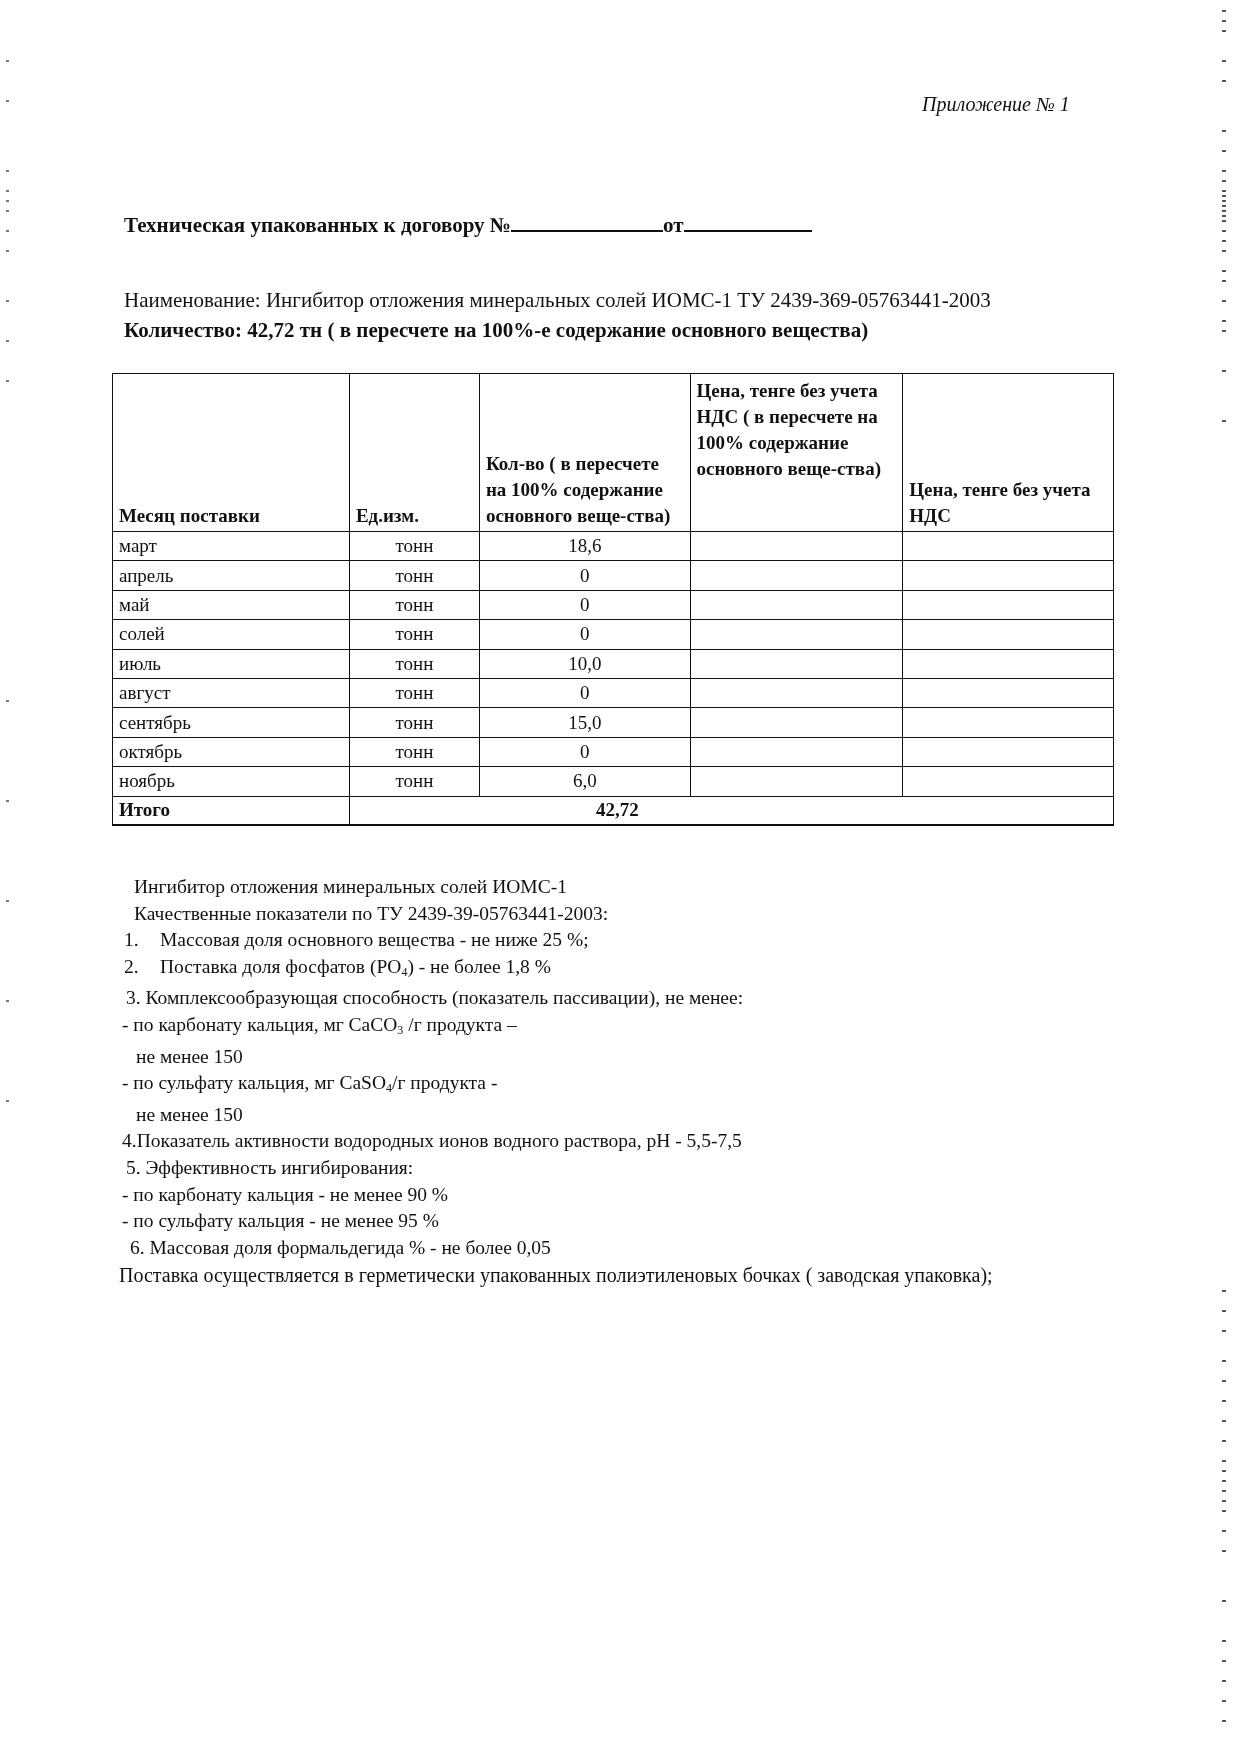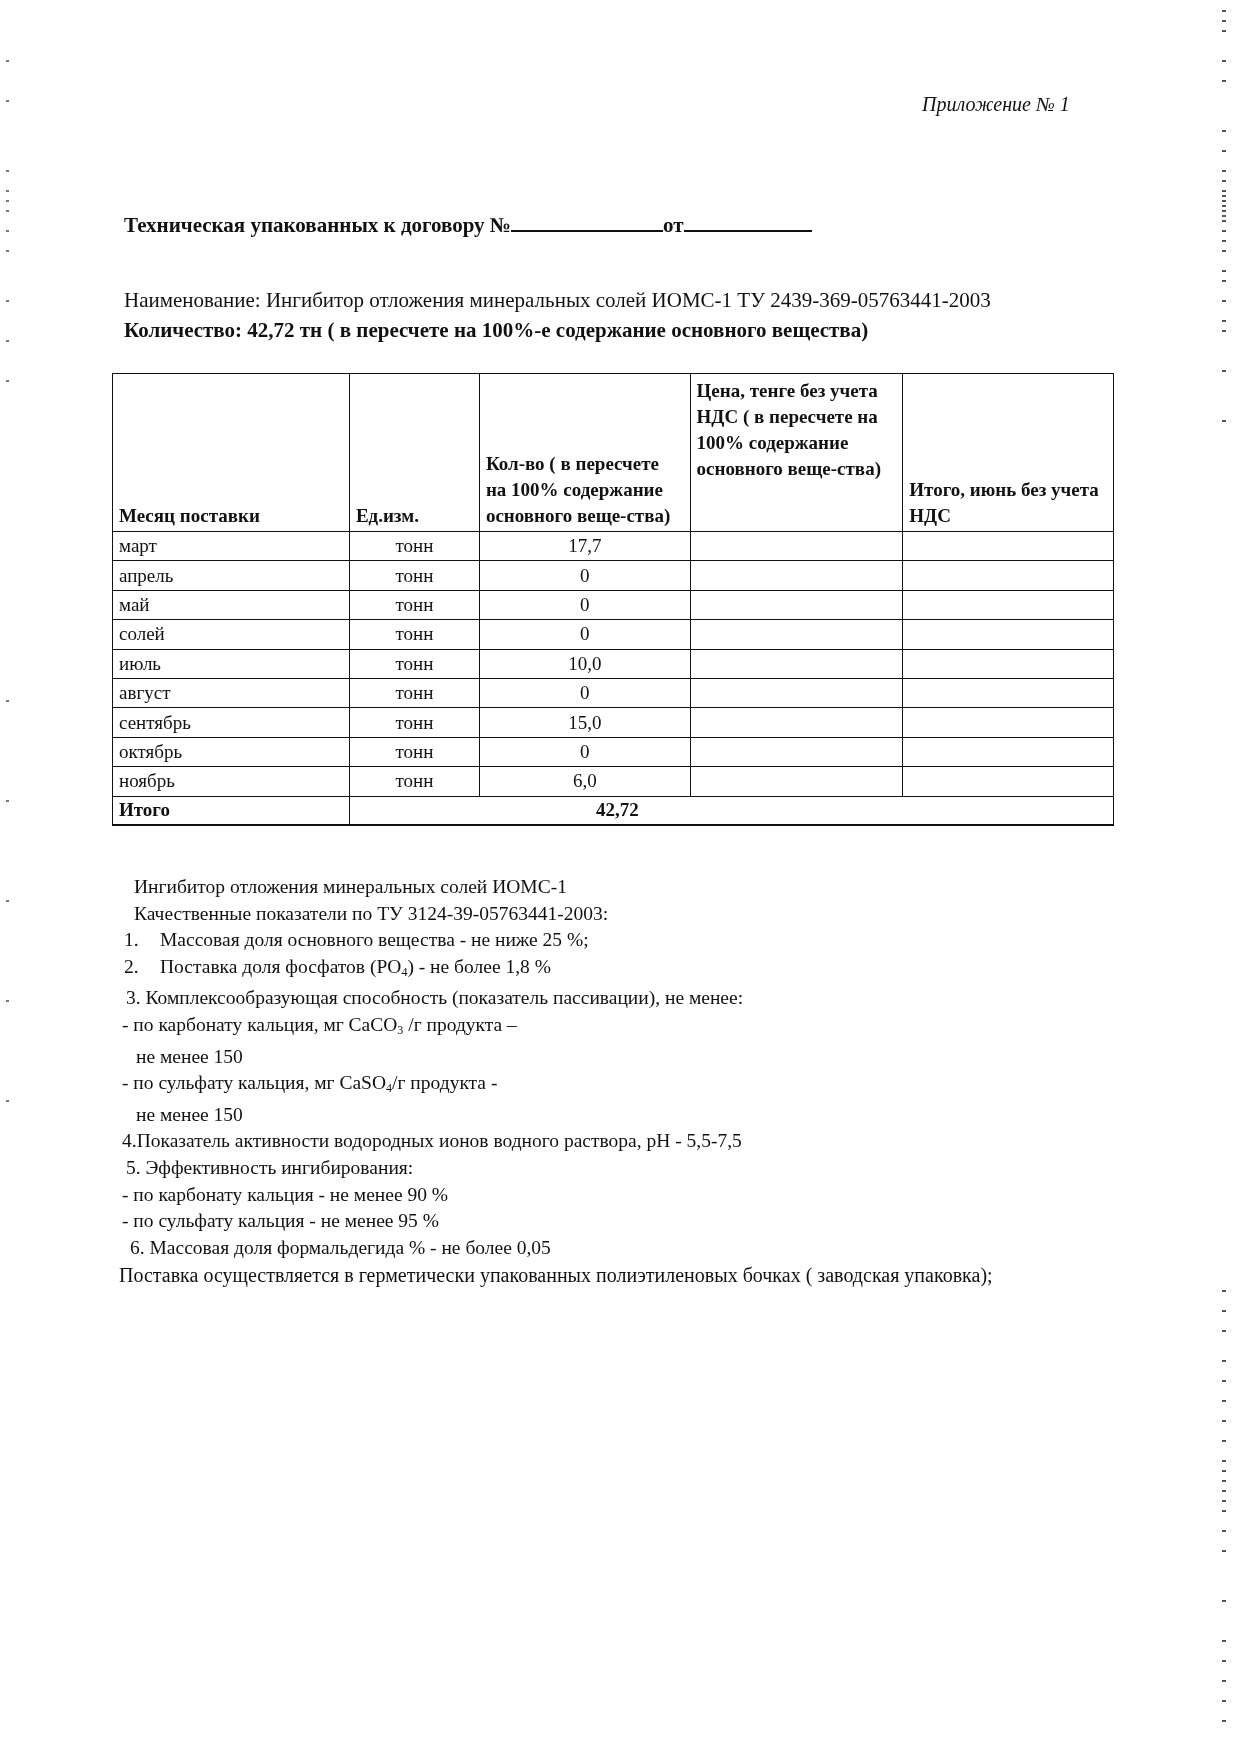--- a/index.html
+++ b/index.html
@@ -60,28 +60,28 @@
   <div class="item-name">Наименование: Ингибитор отложения минеральных солей ИОМС-1 ТУ 2439-369-05763441-2003</div>
   <div class="item-qty">Количество: 42,72 тн ( в пересчете на 100%-е содержание основного вещества)</div>
 
   <table class="spec">
     <thead>
       <tr>
         <th class="col-month">Месяц поставки</th>
         <th class="col-unit">Ед.изм.</th>
         <th class="col-qty">Кол-во ( в пересчете на 100% содержание основного веще-ства)</th>
         <th class="col-price c-price">Цена, тенге без учета НДС ( в пересчете на 100% содержание основного веще-ства)</th>
-        <th class="col-total">Итого, июнь без учета НДС</th>
+        <th class="col-total">Цена, тенге без учета НДС</th>
       </tr>
     </thead>
     <tbody id="rows">
         <tr>
           <td>март</td>
           <td class="unit">тонн</td>
-          <td class="qty">17,7</td>
+          <td class="qty">18,6</td>
           <td></td>
           <td></td>
         </tr>
         <tr>
           <td>апрель</td>
           <td class="unit">тонн</td>
           <td class="qty">0</td>
           <td></td>
           <td></td>
         </tr>
@@ -136,21 +136,21 @@
         </tr>
         <tr class="total-row">
           <td>Итого</td>
           <td colspan="4" class="total-value" style="text-align: left; padding-left: 246px;">42,72</td>
         </tr>
       </tbody>
   </table>
 
   <div class="quality">
     <div>Ингибитор отложения минеральных солей ИОМС-1</div>
-    <div>Качественные показатели по ТУ 3124-39-05763441-2003:</div>
+    <div>Качественные показатели по ТУ 2439-39-05763441-2003:</div>
     <div style="margin-left:-10px">
       <span class="num-item">1.</span><span>Массовая доля основного вещества - не ниже 25  %;</span>
     </div>
     <div style="margin-left:-10px">
       <span class="num-item">2.</span><span>Поставка доля фосфатов (PO</span><sub>4</sub><span>) - не более 1,8 %</span>
     </div>
     <div style="margin-left:-8px">3. Комплексообразующая способность (показатель пассивации), не менее:</div>
     <div style="margin-left:-12px">
       <span>- по карбонату кальция, мг CaCO</span><sub>3</sub><span> /г продукта –</span>
     </div>

